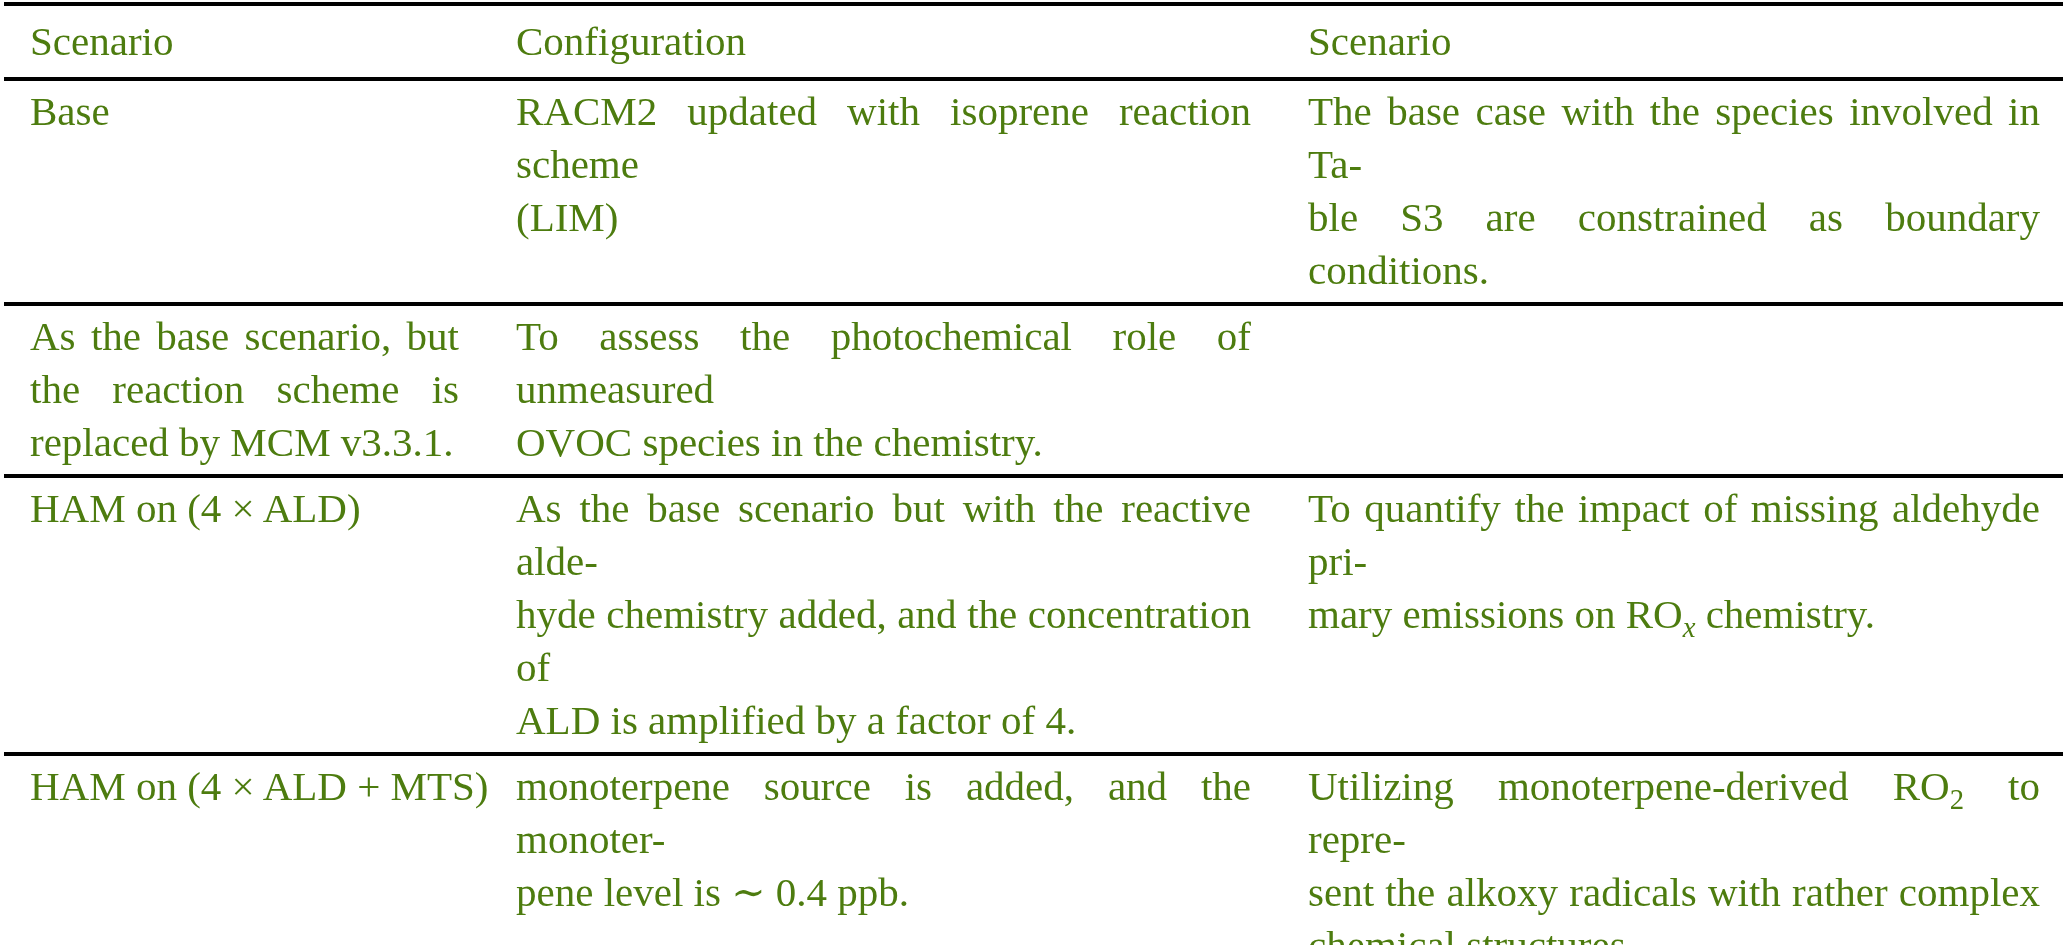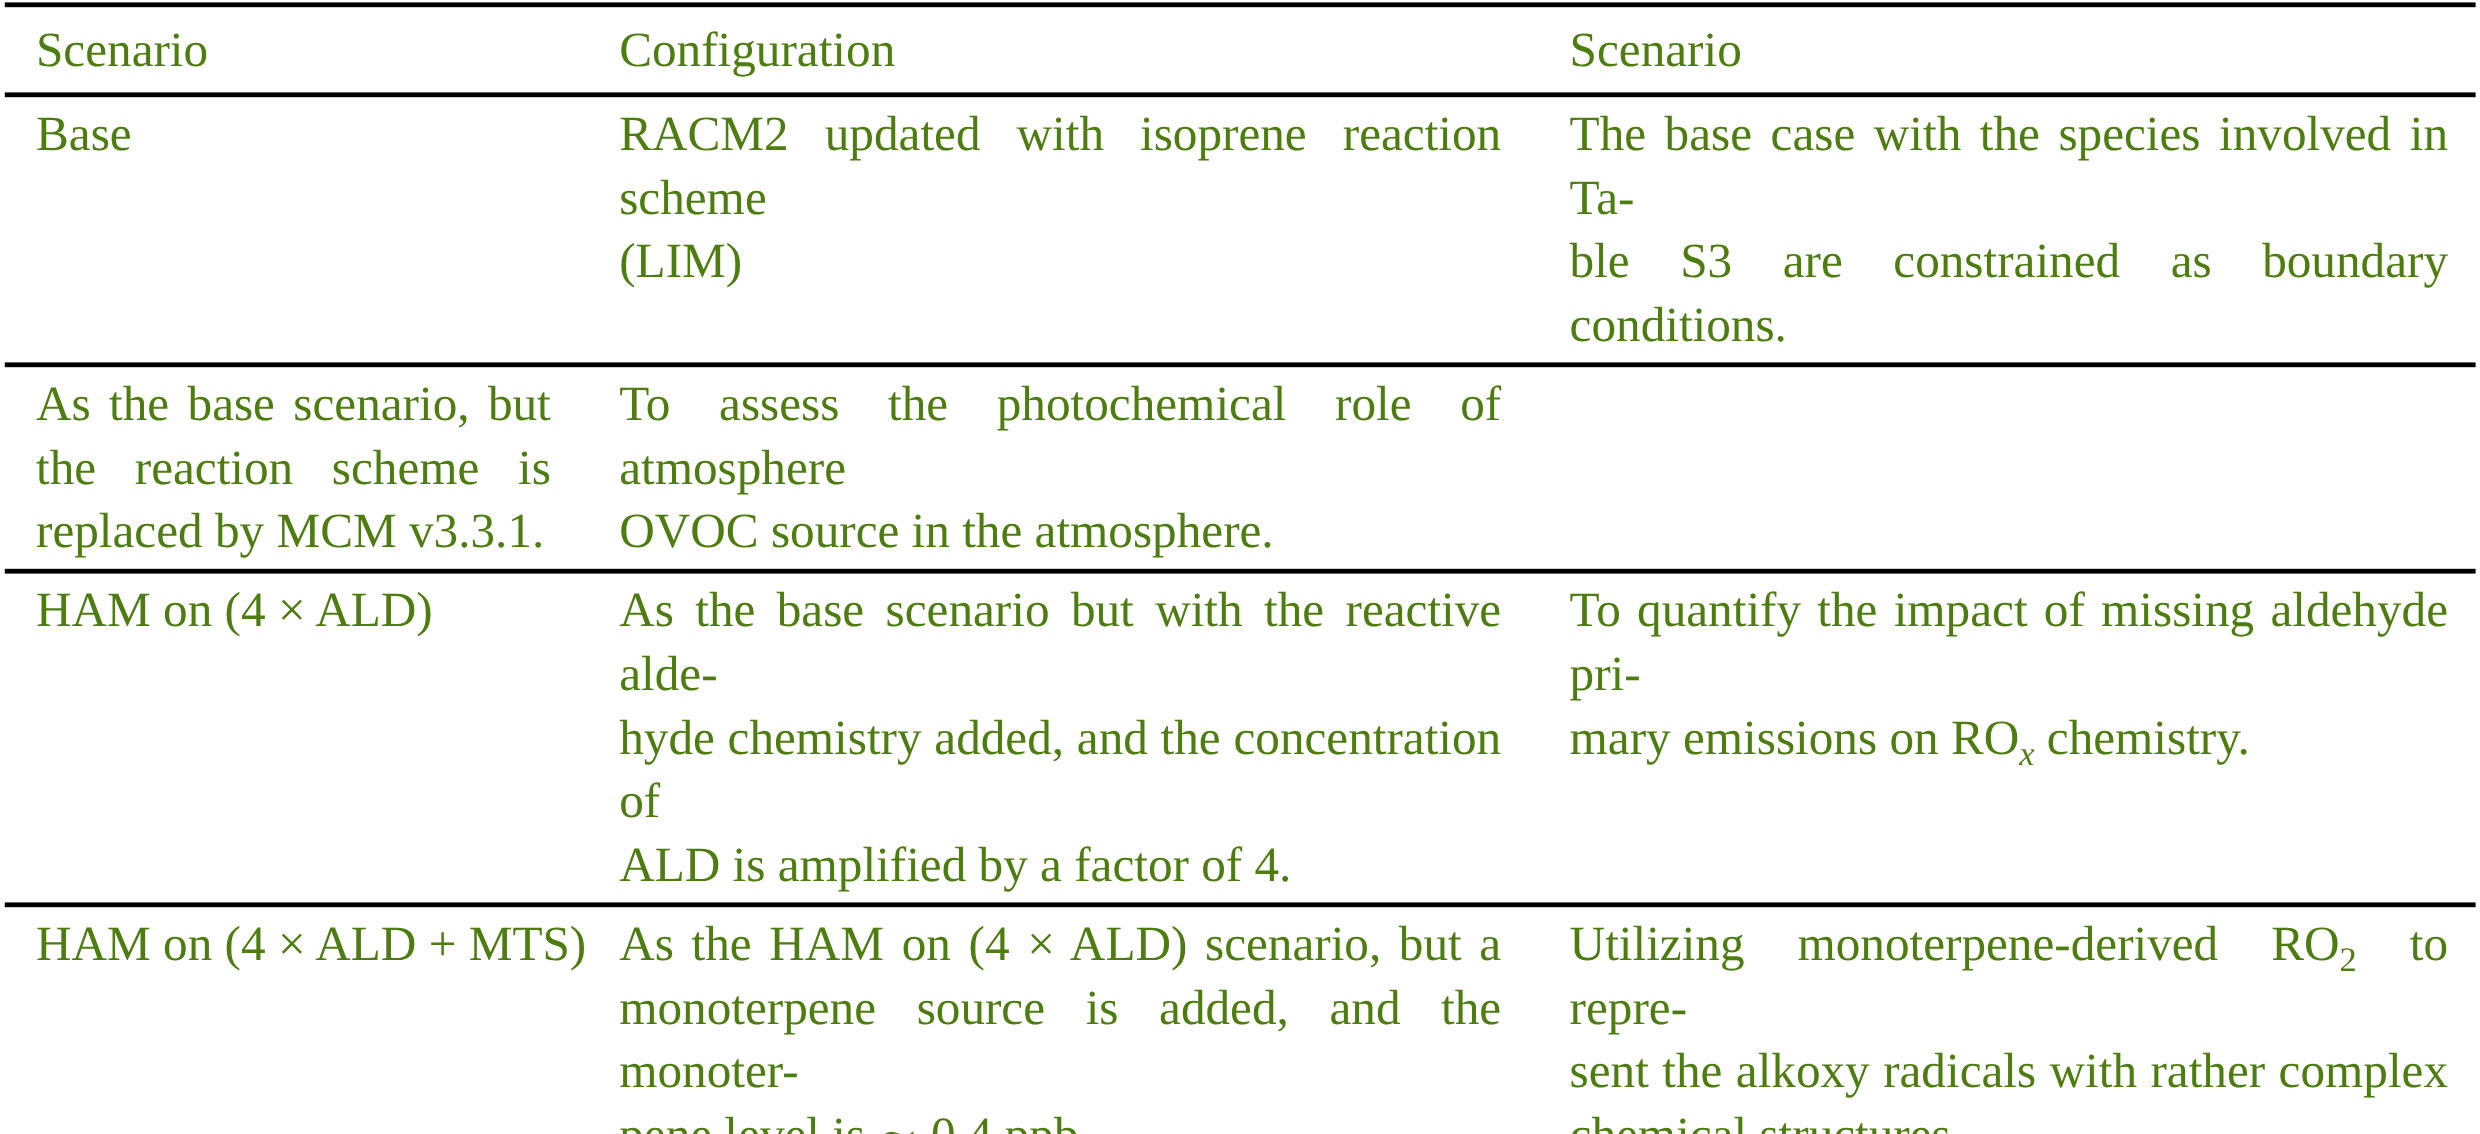--- a/index.html
+++ b/index.html
@@ -74,42 +74,41 @@
         <div class="tline last">ble S3 are constrained as boundary conditions.</div>
       </div>
   </div>
 
   <div class="trow">
     <div class="cell conf">
         <div class="tline">As the base scenario, but the reaction scheme is</div>
         <div class="tline last">replaced by MCM v3.3.1.</div>
       </div>
     <div class="cell purp">
-        <div class="tline">To assess the photochemical role of atmosphere</div>
-        <div class="tline last">OVOC source in the atmosphere.</div>
+        <div class="tline">To assess the photochemical role of unmeasured</div>
+        <div class="tline last">OVOC species in the chemistry.</div>
       </div>
   </div>
 
   <div class="trow">
     <div class="cell scen">HAM on (4 × ALD)</div>
     <div class="cell conf">
         <div class="tline">As the base scenario but with the reactive alde-</div>
         <div class="tline">hyde chemistry added, and the concentration of</div>
         <div class="tline last">ALD is amplified by a factor of 4.</div>
       </div>
     <div class="cell purp">
         <div class="tline">To quantify the impact of missing aldehyde pri-</div>
         <div class="tline last">mary emissions on RO<sub class="it">x</sub> chemistry.</div>
       </div>
   </div>
 
   <div class="trow">
     <div class="cell scen">HAM on (4 × ALD + MTS)</div>
     <div class="cell conf">
-        <div class="tline">As the HAM on (4 × ALD) scenario, but a</div>
         <div class="tline">monoterpene source is added, and the monoter-</div>
         <div class="tline last">pene level is ∼ 0.4 ppb.</div>
       </div>
     <div class="cell purp">
         <div class="tline">Utilizing monoterpene-derived RO<sub>2</sub> to repre-</div>
         <div class="tline">sent the alkoxy radicals with rather complex</div>
         <div class="tline last">chemical structures.</div>
       </div>
   </div>
 

